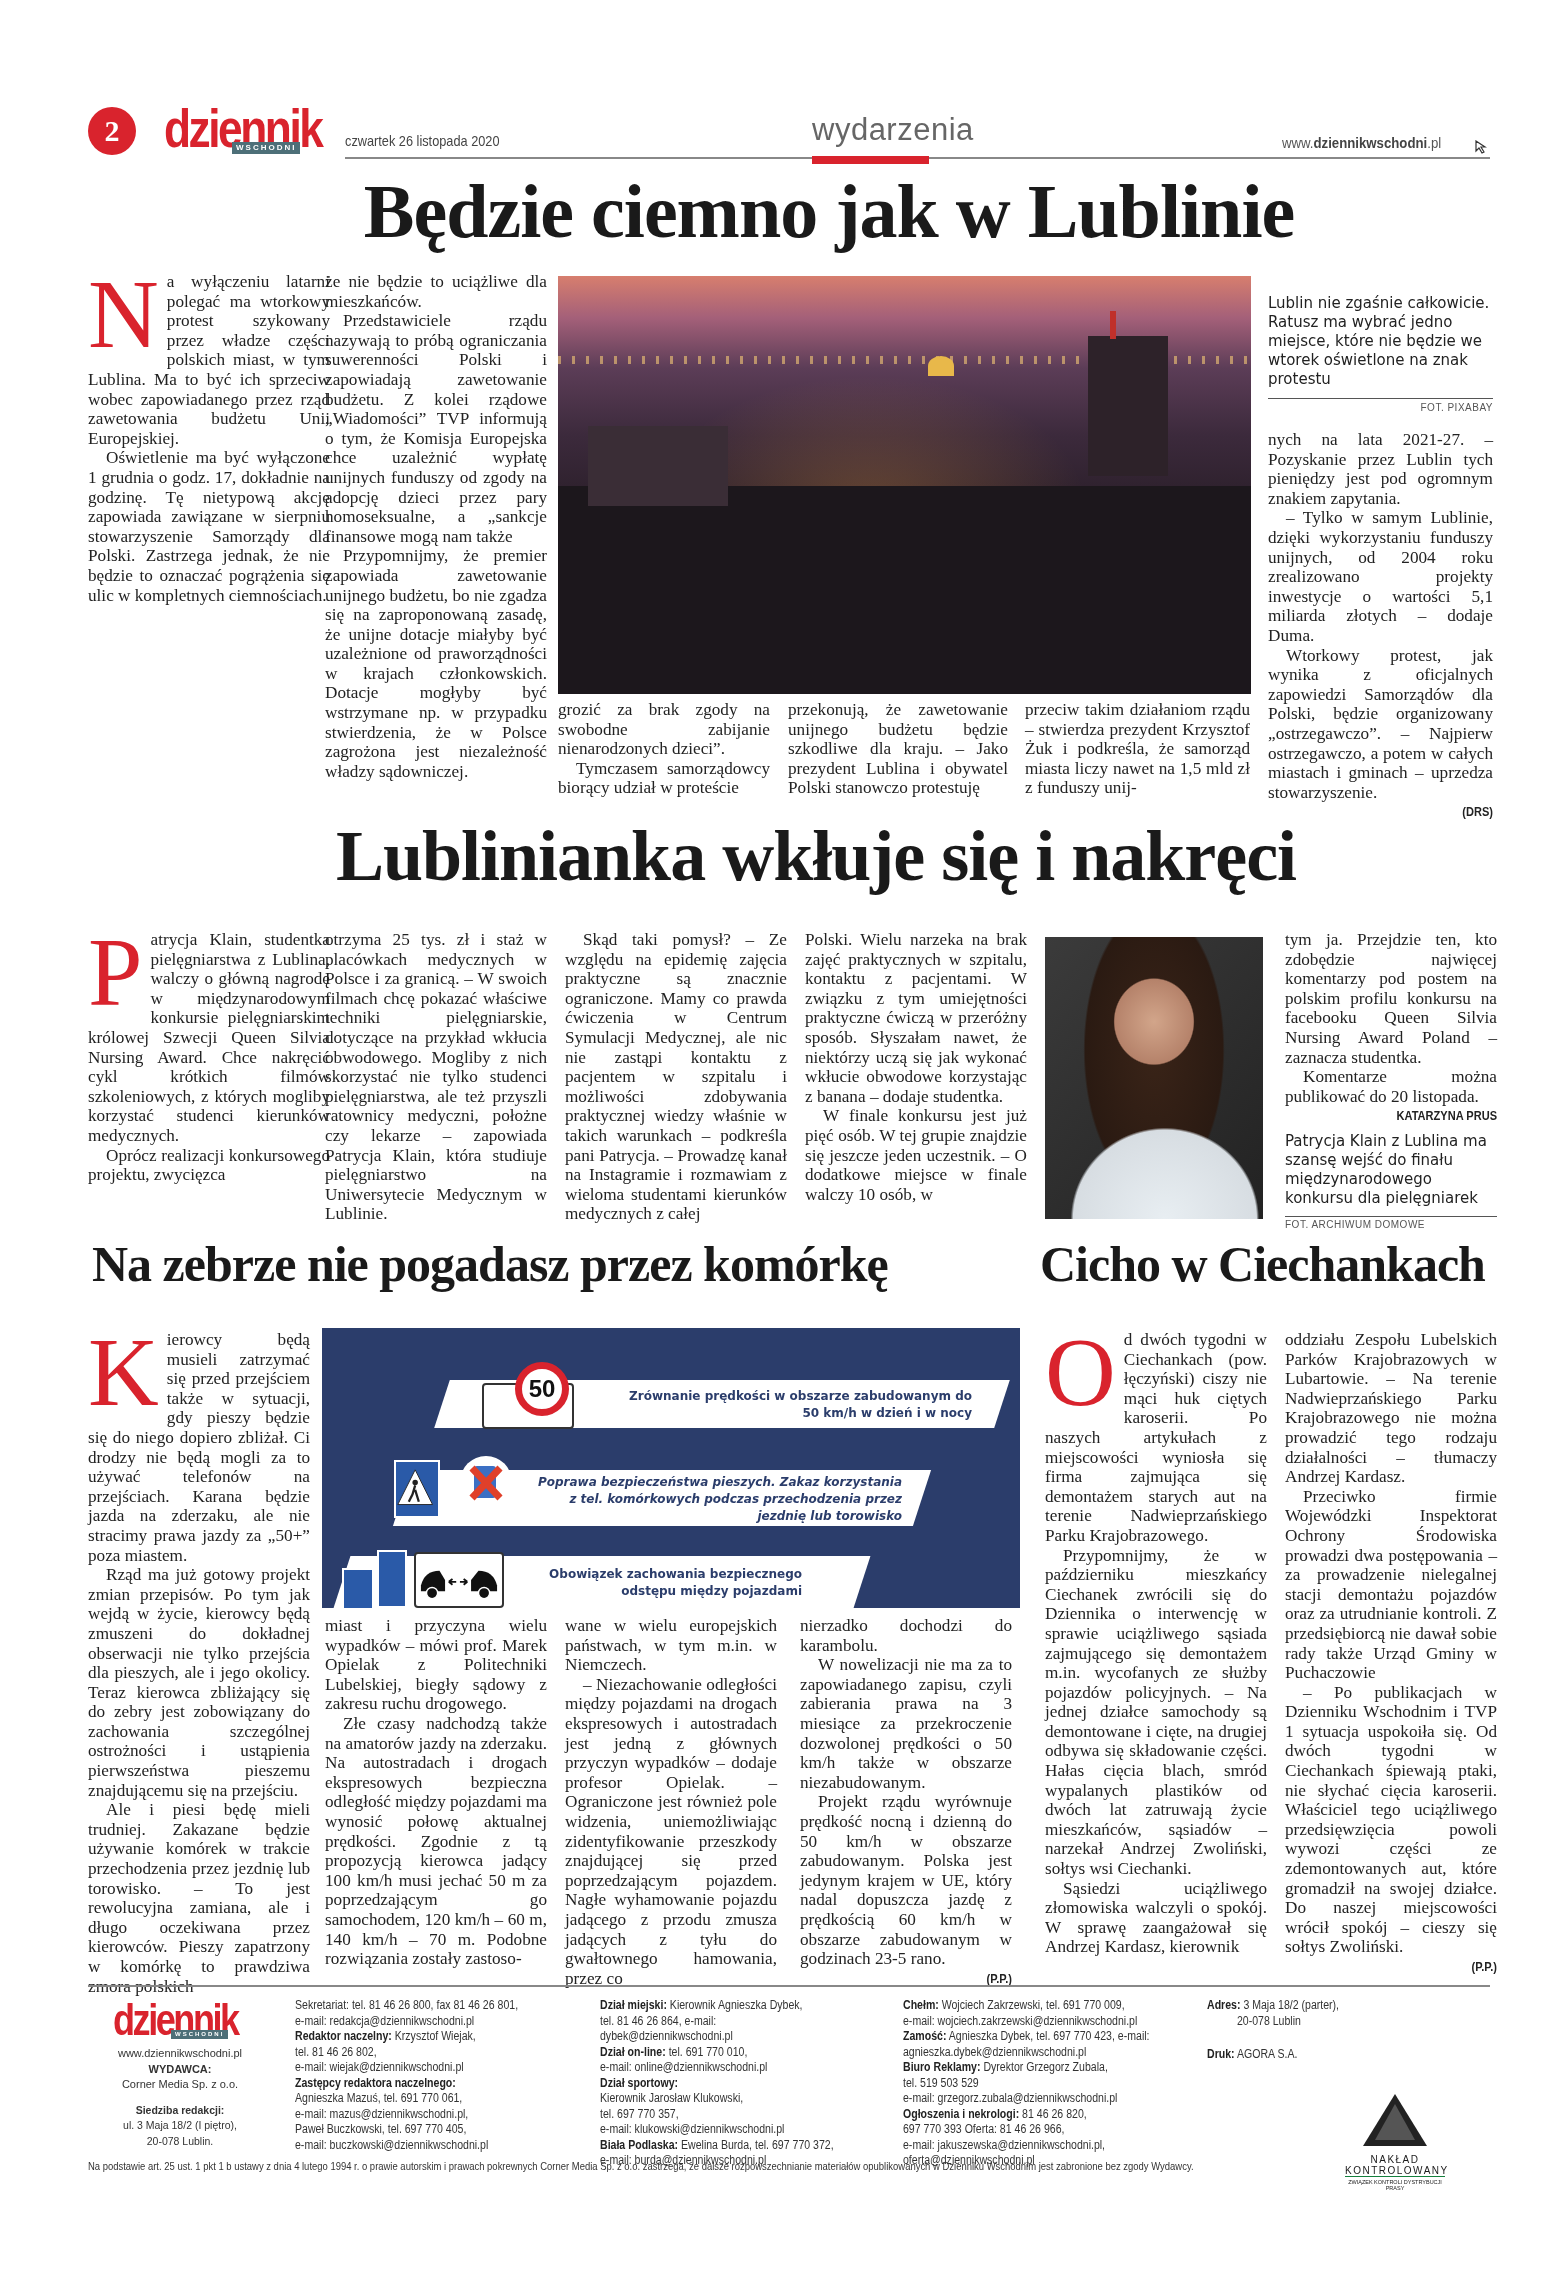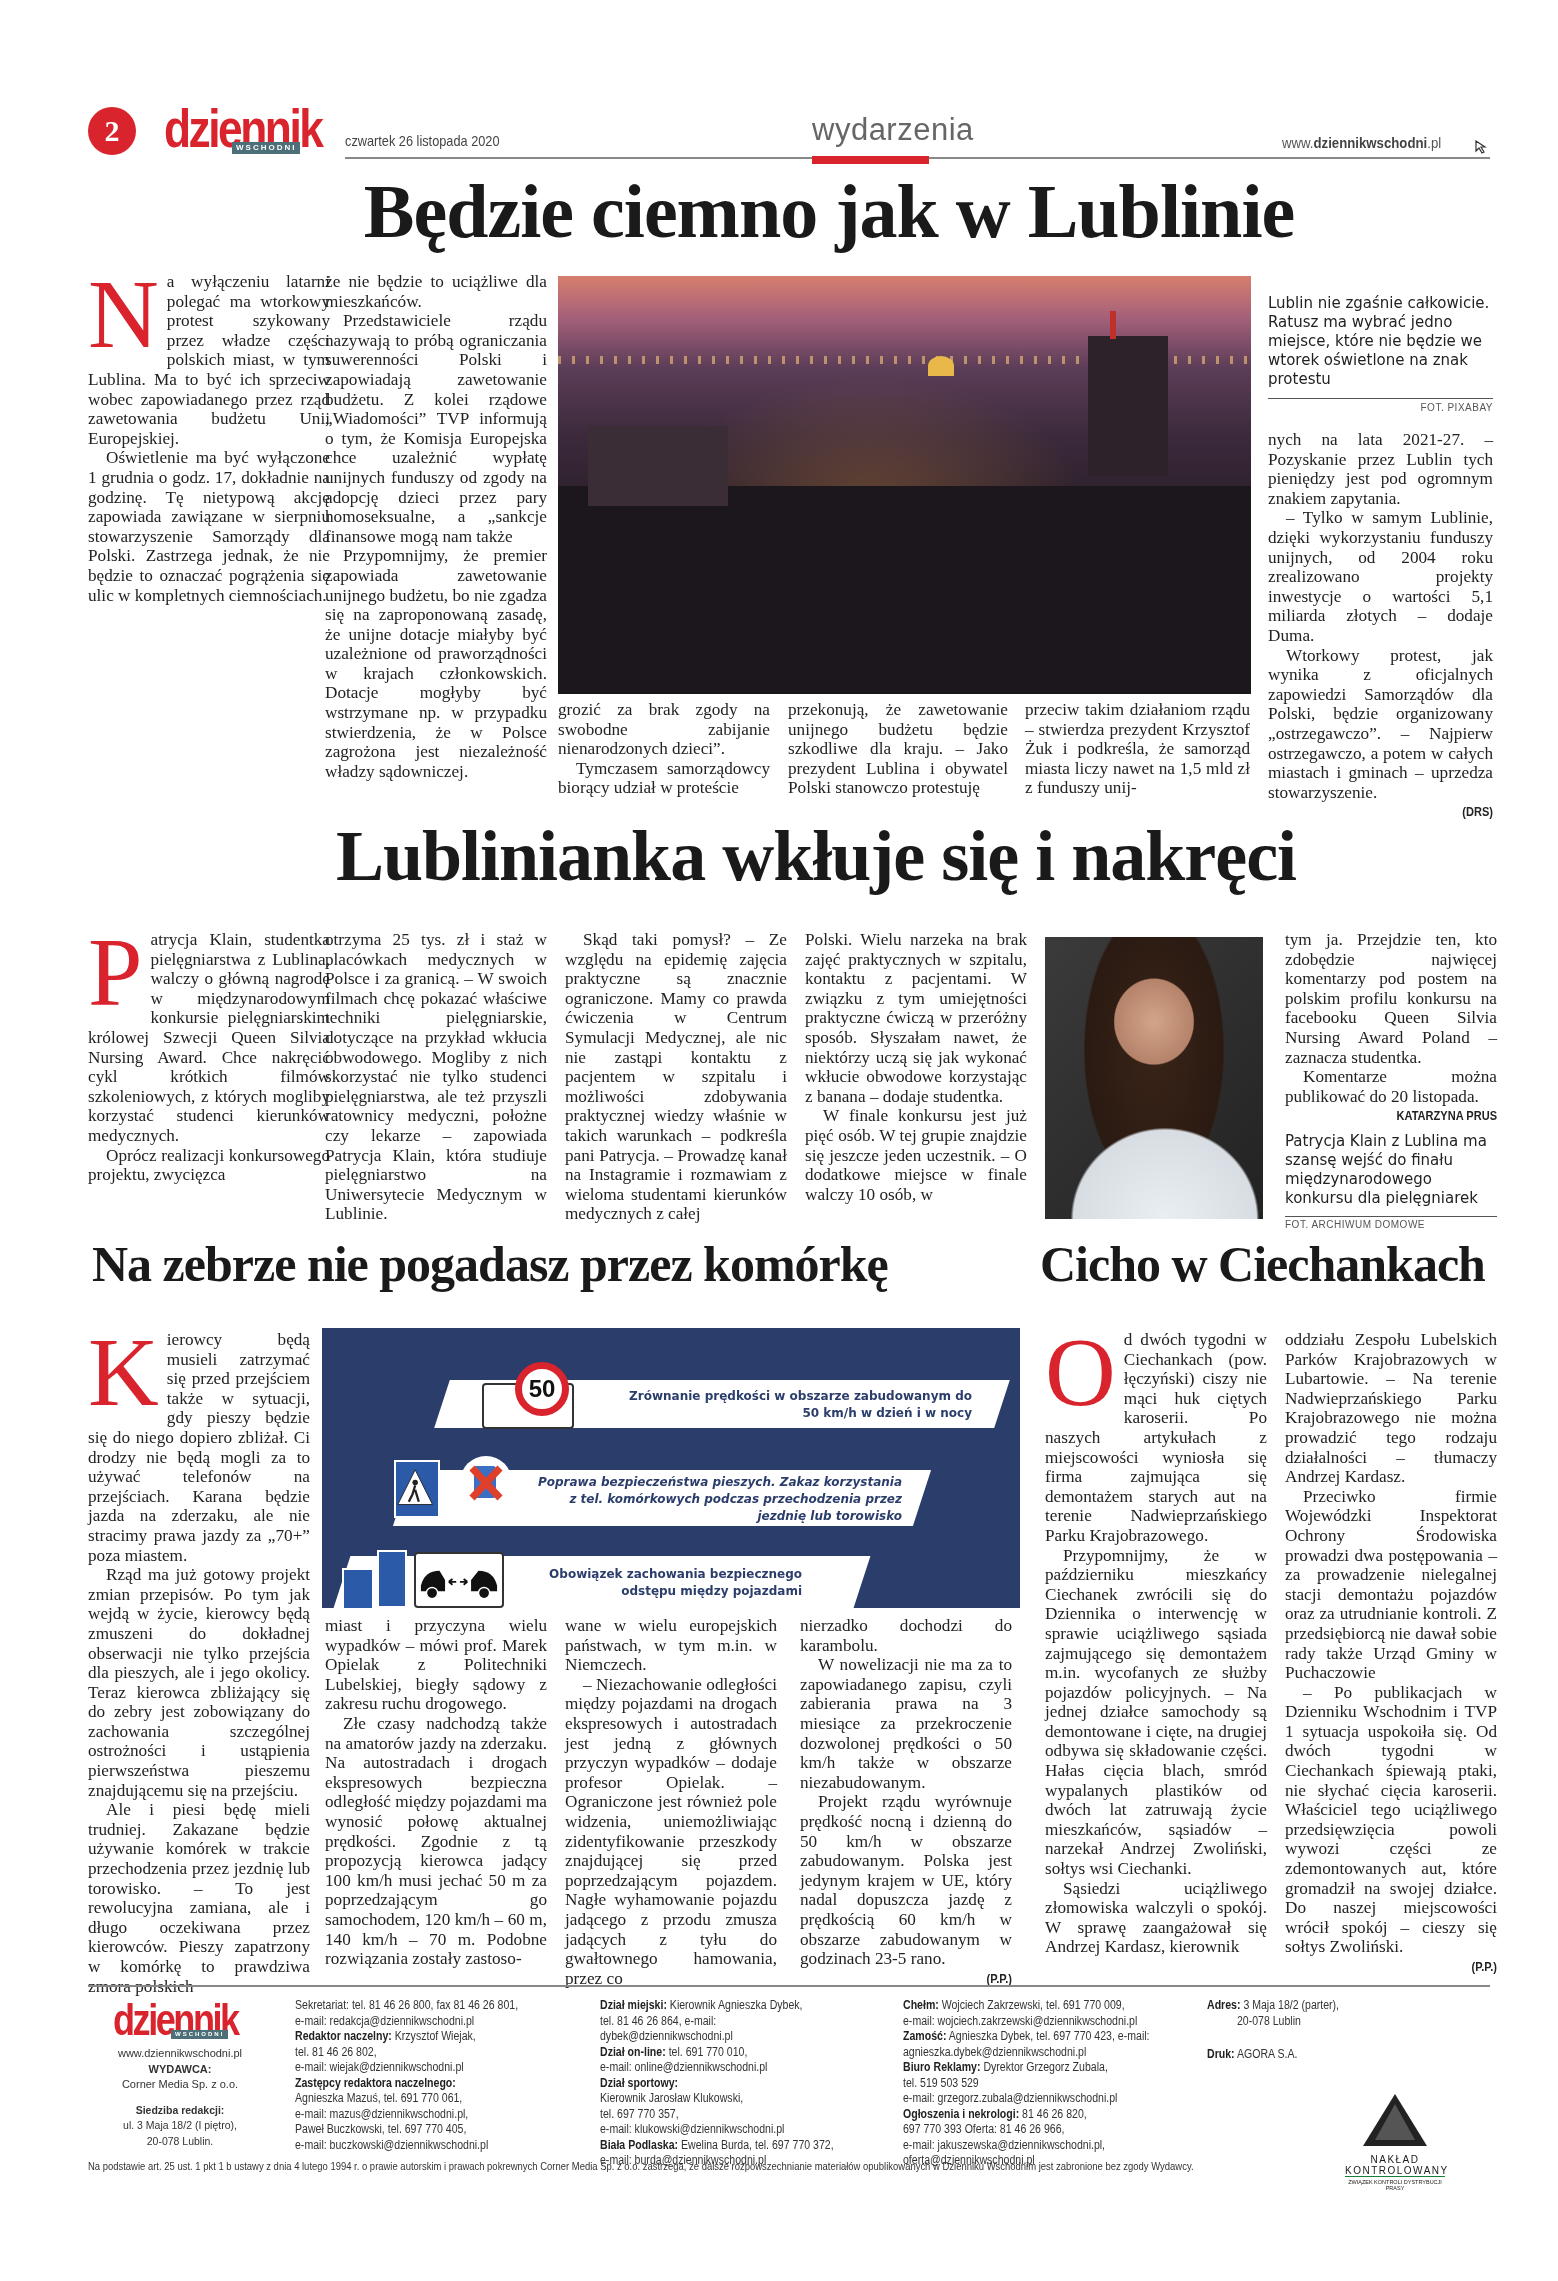--- a/index.html
+++ b/index.html
@@ -159,21 +159,21 @@
   <div class="sig">KATARZYNA PRUS</div>
 </div>
 <div class="abs caption" style="left:1285px; top:1132px; width:212px;">Patrycja Klain z Lublina ma szansę wejść do finału międzynarodowego konkursu dla pielęgniarek</div>
 <div class="abs cap-rule" style="left:1285px; top:1216px; width:212px;"></div>
 <div class="abs credit" style="left:1285px; top:1219px; width:212px; text-align:left;">FOT. ARCHIWUM DOMOWE</div>
 
 <h1 class="abs headline h-third">Na zebrze nie pogadasz przez komórkę</h1>
 
 <div class="abs col" style="left:88px; top:1330px; width:222px;">
   <span class="dropcap">K</span>
-  <p class="first">ierowcy będą musieli zatrzymać się przed przejściem także w sytuacji, gdy pieszy będzie się do niego dopiero zbliżał. Ci drodzy nie będą mogli za to używać telefonów na przejściach. Karana będzie jazda na zderzaku, ale nie stracimy prawa jazdy za „70+” poza miastem.</p>
+  <p class="first">ierowcy będą musieli zatrzymać się przed przejściem także w sytuacji, gdy pieszy będzie się do niego dopiero zbliżał. Ci drodzy nie będą mogli za to używać telefonów na przejściach. Karana będzie jazda na zderzaku, ale nie stracimy prawa jazdy za „50+” poza miastem.</p>
   <p>Rząd ma już gotowy projekt zmian przepisów. Po tym jak wejdą w życie, kierowcy będą zmuszeni do dokładnej obserwacji nie tylko przejścia dla pieszych, ale i jego okolicy. Teraz kierowca zbliżający się do zebry jest zobowiązany do zachowania szczególnej ostrożności i ustąpienia pierwszeństwa pieszemu znajdującemu się na przejściu.</p>
   <p>Ale i piesi będę mieli trudniej. Zakazane będzie używanie komórek w trakcie przechodzenia przez jezdnię lub torowisko. – To jest rewolucyjna zamiana, ale i długo oczekiwana przez kierowców. Pieszy zapatrzony w komórkę to prawdziwa zmora polskich</p>
 </div>
 
 <div class="abs infographic">
   <div class="info-band" style="left:120px; top:52px; width:560px; height:48px;"></div>
   <div class="sign-box" style="left:160px; top:55px; width:92px; height:46px; background:#fff;"></div>
   <div class="sign-50" style="left:193px; top:34px;">
       <span>50</span>
     </div>

